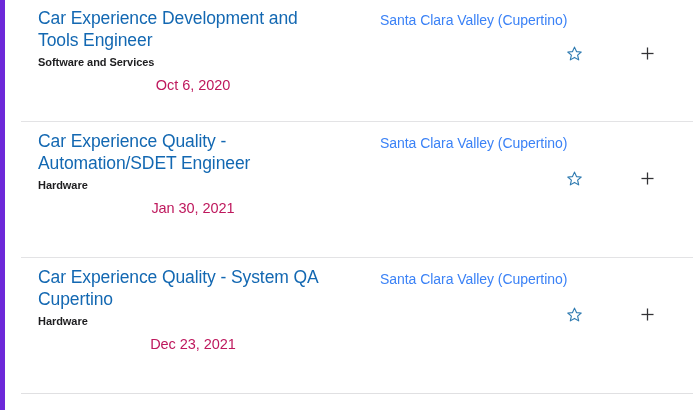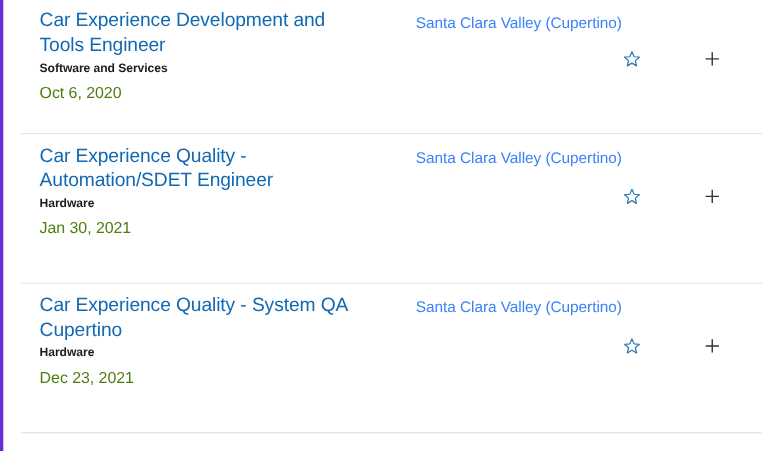--- a/index.html
+++ b/index.html
@@ -13,21 +13,21 @@
     font-family: "Liberation Sans", sans-serif;
     -webkit-font-smoothing: antialiased;
     overflow: hidden;
   }
 
   #results-list {
     position: relative;
     width: 700px;
     height: 410px;
     box-sizing: border-box;
-    border-left: 3px solid #6d28d9;
+    border-left: 5px solid #6d28d9;
     padding-left: 16px;
   }
 
   .job-row {
     position: relative;
     box-sizing: border-box;
     height: 136px;
     padding: 0 24px 0 17px;
     border-bottom: 1px solid #e3e3e5;
     margin-right: 7px;
@@ -68,25 +68,26 @@
     margin-top: 2px;
     color: #1d1d1f;
     font-size: 11px;
     line-height: 19px;
     font-weight: 700;
     letter-spacing: -0.05px;
   }
 
   .job-date {
     margin-top: 4px;
-    color: #4d7c0f;
+    color: #be185d;
     font-size: 14.5px;
     line-height: 19px;
     font-weight: 400;
     letter-spacing: -0.05px;
+    text-align: center;
   }
 
   .job-location {
     position: absolute;
     left: 342px;
     top: 12px;
     width: 230px;
     color: #3b82f6;
     font-size: 14px;
     line-height: 19px;

